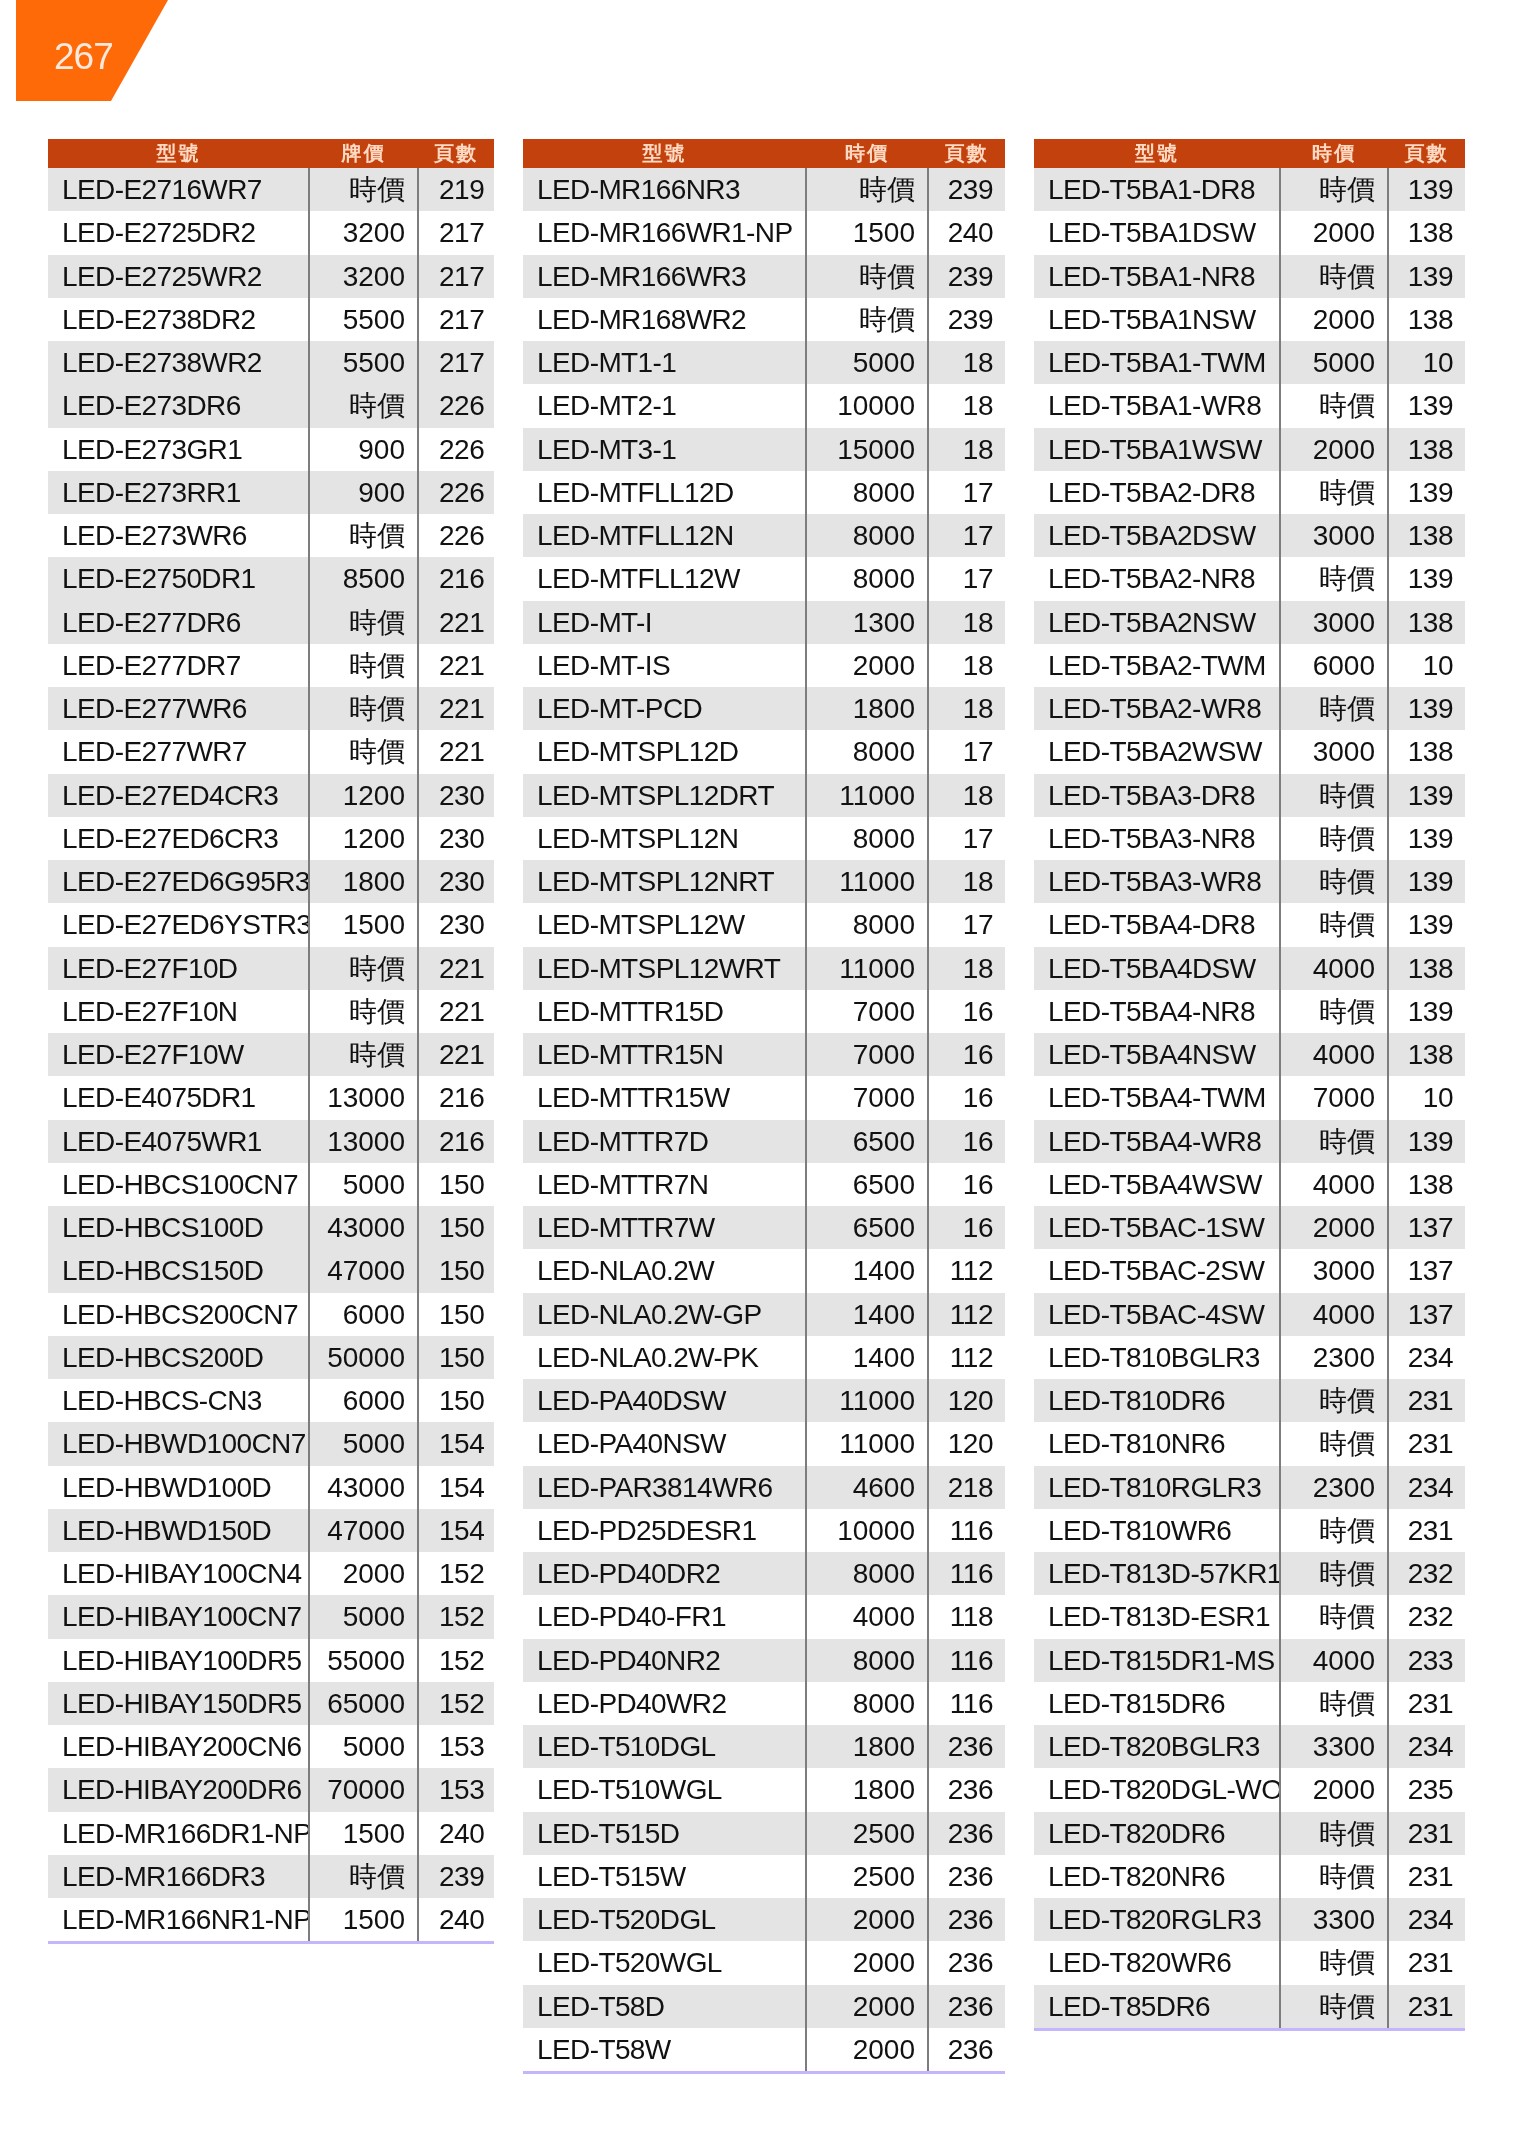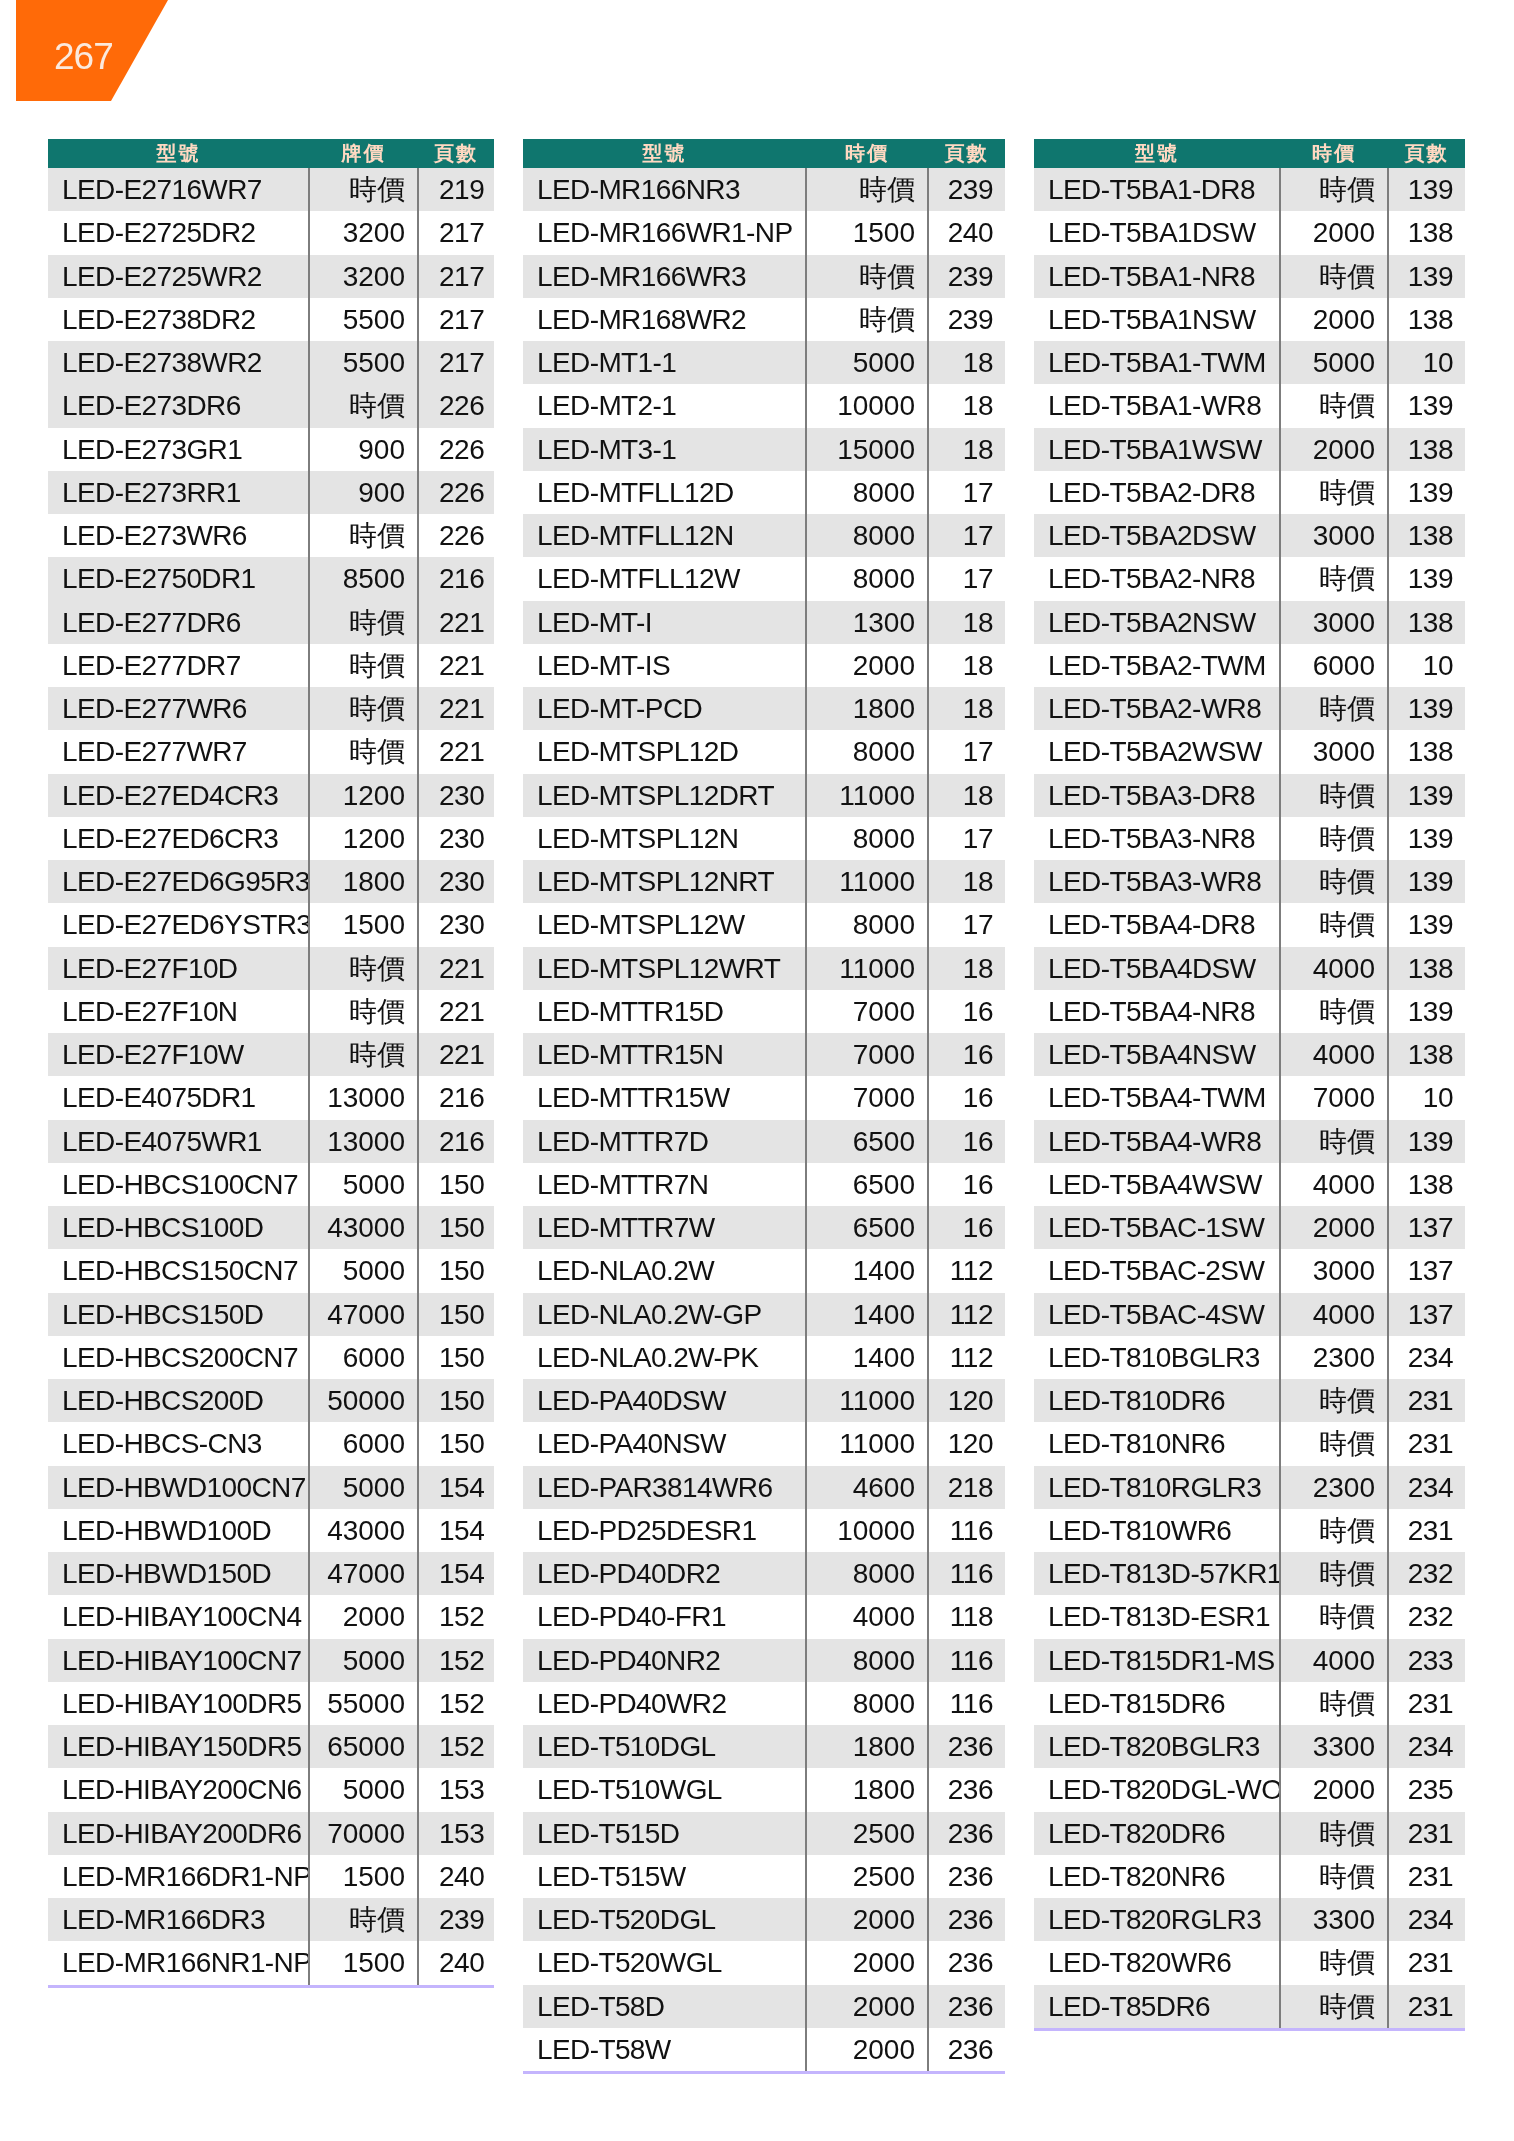--- a/index.html
+++ b/index.html
@@ -3,21 +3,21 @@
 <meta charset="utf-8">
 <style>
   html, body { margin:0; padding:0; background:#ffffff; }
   body { width:1514px; height:2141px; position:relative; overflow:hidden;
          font-family:"Liberation Sans", "DejaVu Sans", sans-serif; color:#111; }
   .page-tag { position:absolute; left:16px; top:0; width:152px; height:101px; }
   .page-tag svg { position:absolute; left:0; top:0; }
   .page-num { position:absolute; left:38px; top:36px; font-size:37px; color:#fbe9dd;
               letter-spacing:-1px; font-family:"Liberation Sans", sans-serif; }
   .tbl { position:absolute; top:139px; border-collapse:collapse; table-layout:fixed; }
-  .tbl th { background:#0f766e; color:#ffd9c2; font-weight:bold; font-size:20px;
+  .tbl th { background:#c2410c; color:#ffd9c2; font-weight:bold; font-size:20px;
             height:29px; padding:0; text-align:center; letter-spacing:2px; }
   .tbl td { height:43.25px; padding:0; font-size:28px; white-space:nowrap; overflow:hidden; line-height:43px; }
   .tbl tr.alt td { background:#e4e4e4; }
   .tbl td.name { padding-left:14px; letter-spacing:-0.6px; }
   .tbl td.price { text-align:right; padding-right:12px; border-left:2px solid #7d7d7d; }
   .tbl td.page { border-left:2px solid #7d7d7d; letter-spacing:-0.5px; }
   .tbl td.page.left { text-align:left; padding-left:20px; }
   .tbl td.page.right { text-align:right; padding-right:12px; }
   .tbl tbody tr:last-child td { border-bottom:3px solid #c4b5fd; }
   .zh { font-family:"DejaVu Sans", sans-serif; font-size:26px; }
@@ -164,25 +164,20 @@
       <tr>
         <td class="name">LED-HBCS100CN7</td>
         <td class="price">5000</td>
         <td class="page left">150</td>
       </tr>
       <tr class="alt">
         <td class="name">LED-HBCS100D</td>
         <td class="price">43000</td>
         <td class="page left">150</td>
       </tr>
-      <tr>
-        <td class="name">LED-HBCS150CN7</td>
-        <td class="price">5000</td>
-        <td class="page left">150</td>
-      </tr>
       <tr class="alt">
         <td class="name">LED-HBCS150D</td>
         <td class="price">47000</td>
         <td class="page left">150</td>
       </tr>
       <tr>
         <td class="name">LED-HBCS200CN7</td>
         <td class="price">6000</td>
         <td class="page left">150</td>
       </tr>

